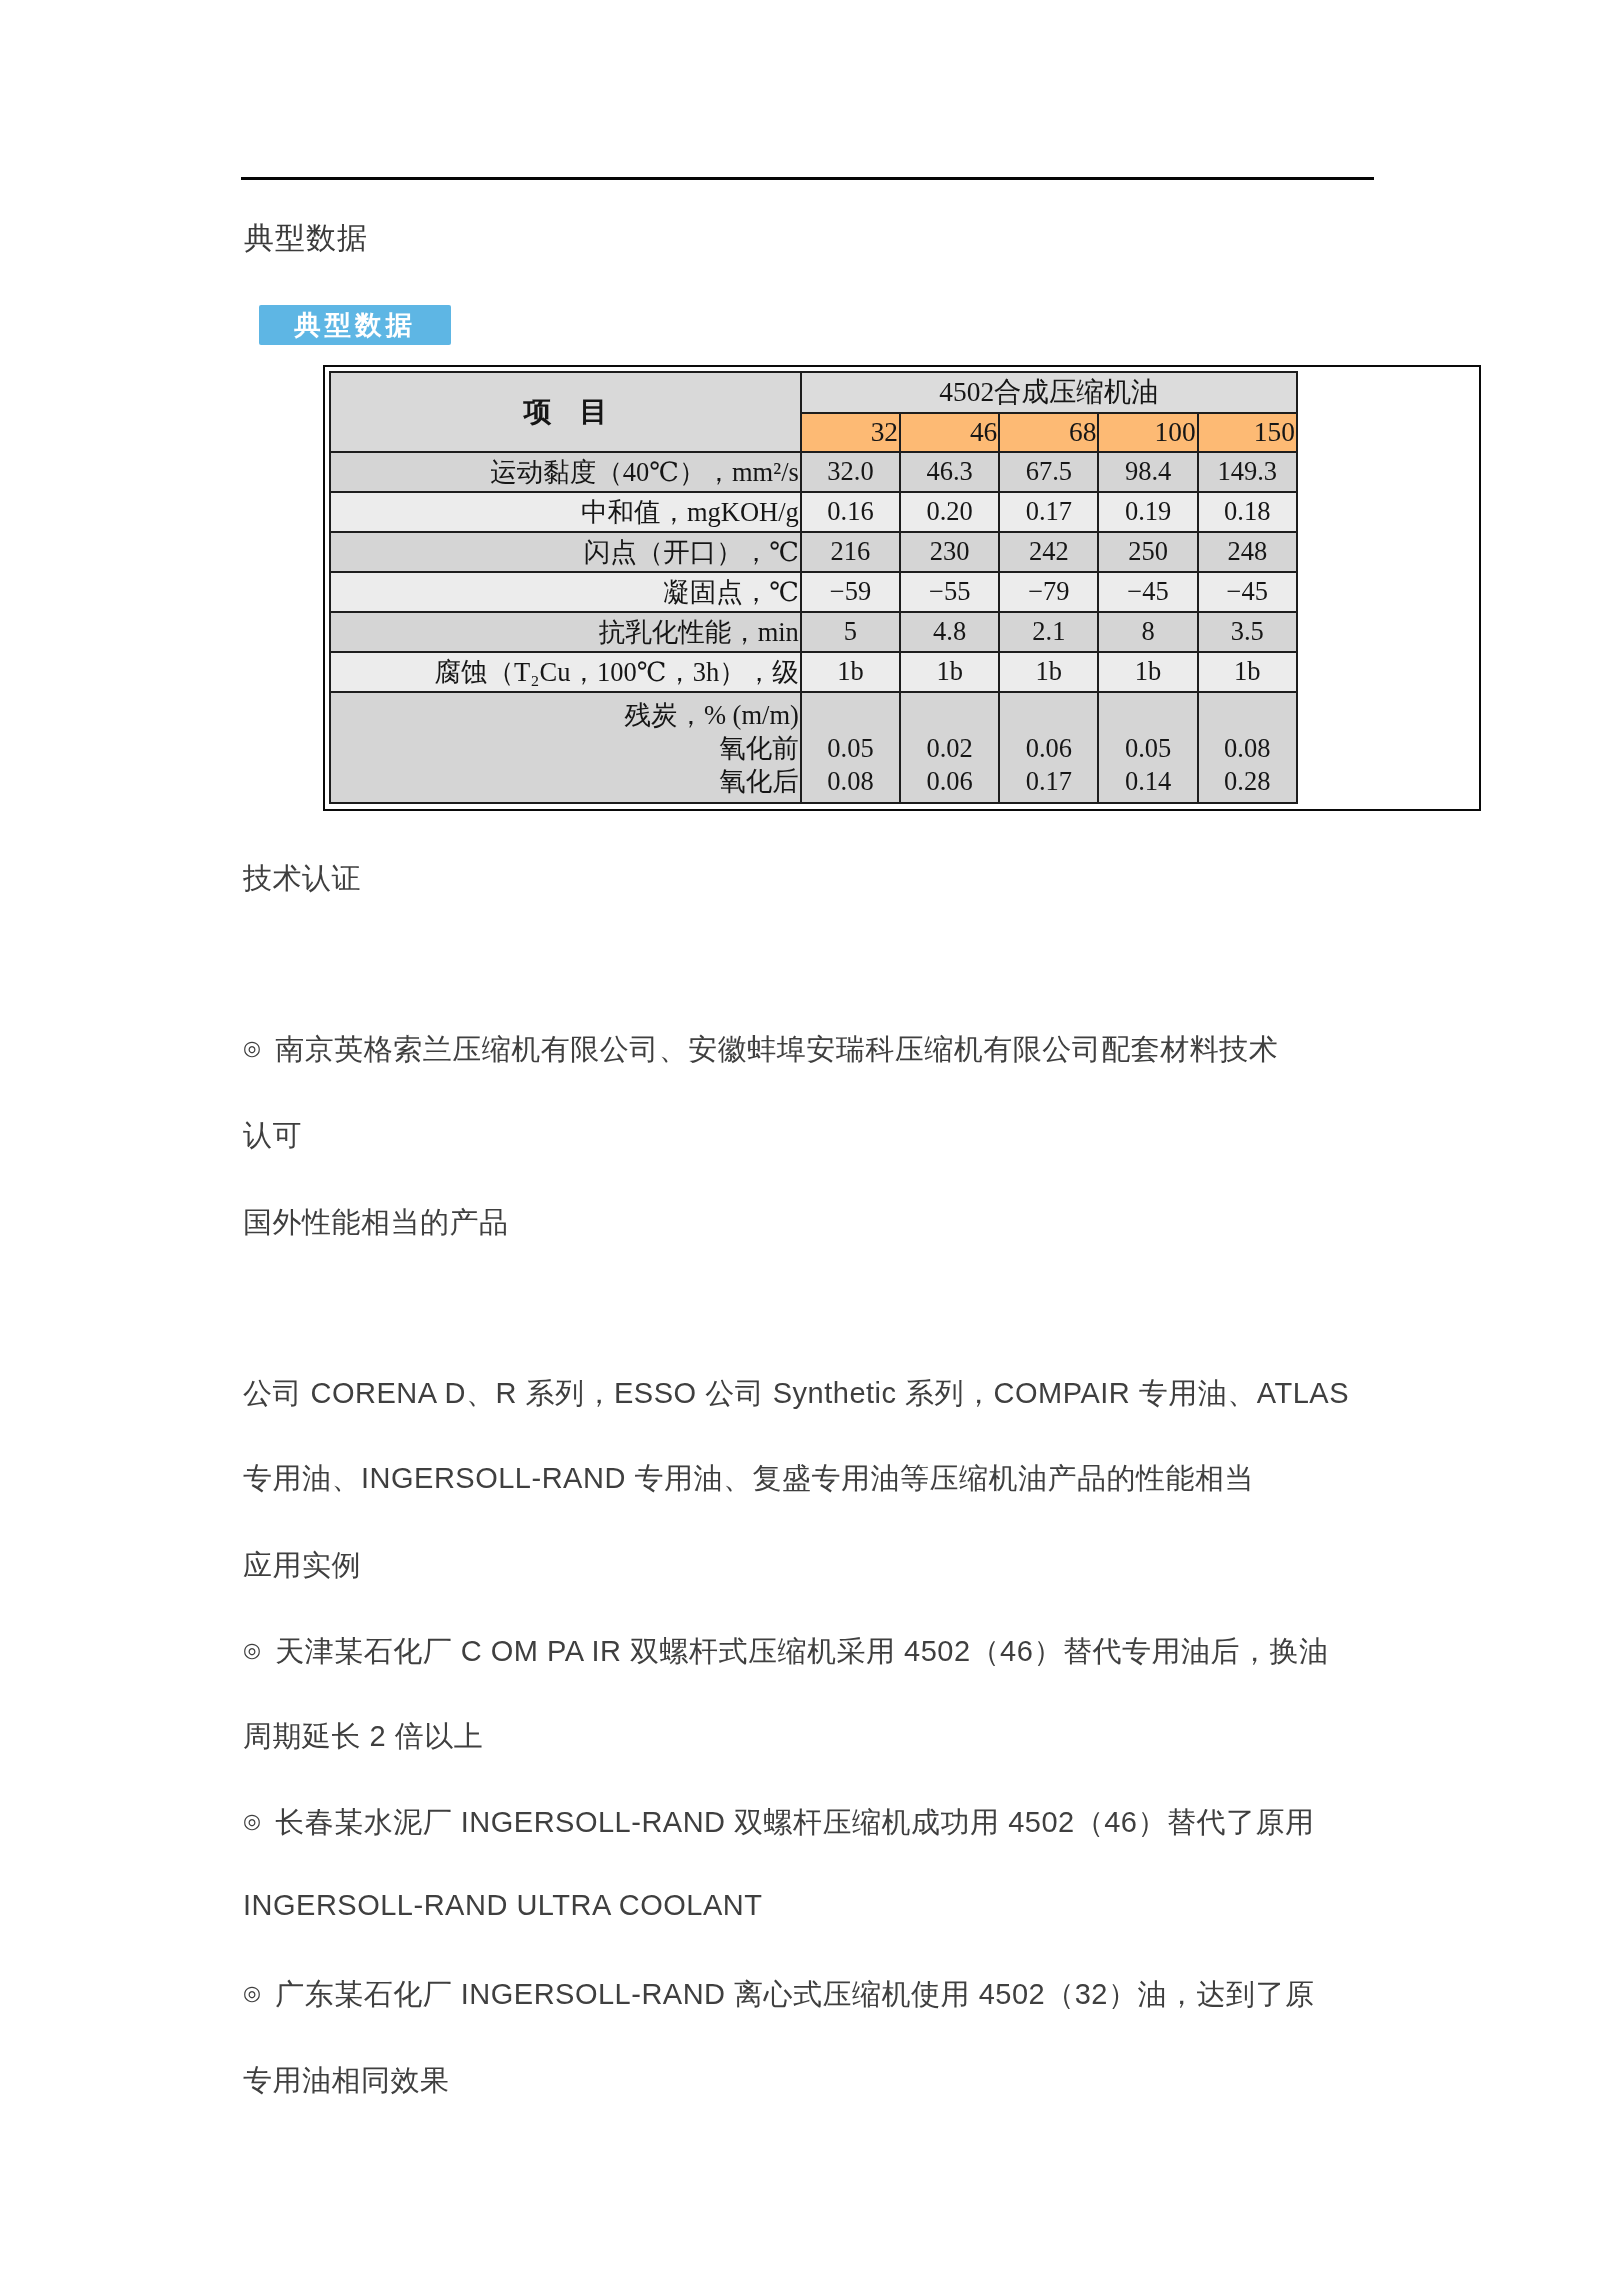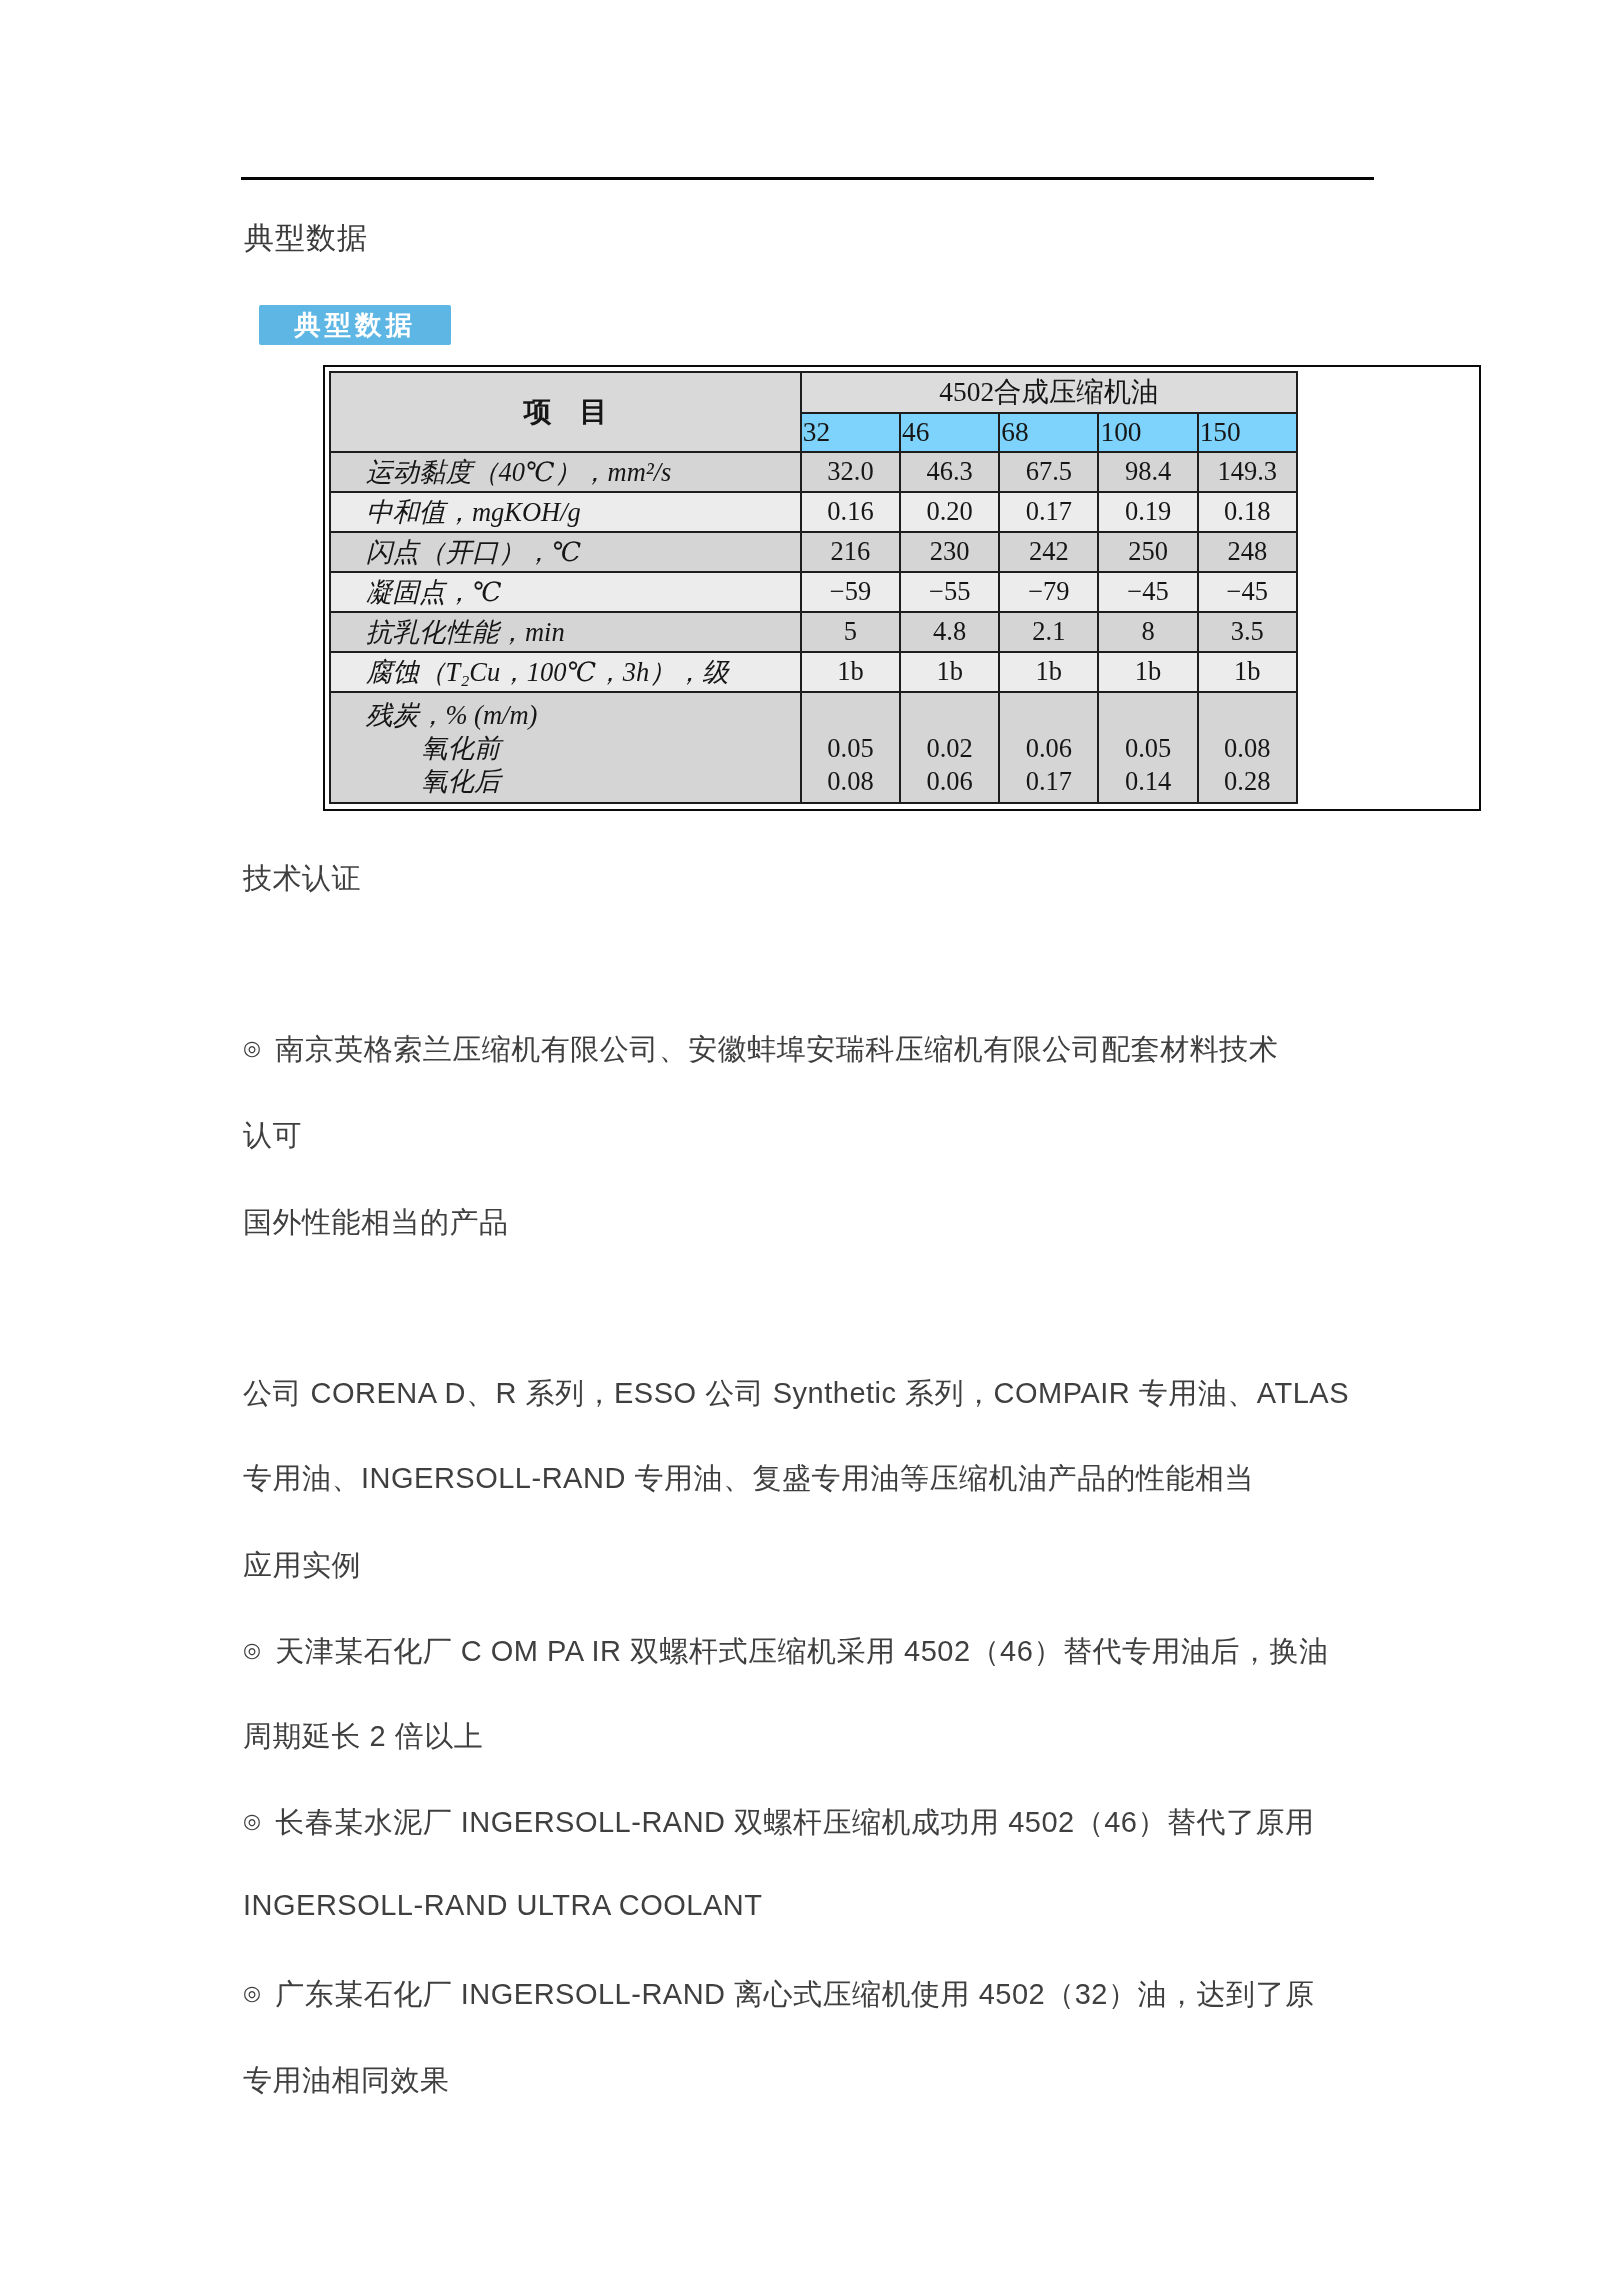--- a/index.html
+++ b/index.html
@@ -18,24 +18,24 @@
   .table-frame{position:absolute;left:323px;top:365px;width:1158px;box-sizing:border-box;
                border:2.9px solid #0a0a0a;background:#ffffff;padding:3.9px 3.9px 4.9px 3.9px;}
   table.spec{border-collapse:collapse;table-layout:fixed;width:969px;
              font-family:"Liberation Serif","DejaVu Serif",serif;color:#161616;}
   table.spec th,table.spec td{border-style:solid;border-color:#1d1d1d;
              border-width:2.9px 2px;overflow:hidden;}
   .c-item{width:470px;}
   .c-val{width:99px;}
   th.item-h{background:#d9d9d9;font-size:28px;font-weight:bold;text-align:center;}
   th.group-h{background:#dcdcdc;font-size:27.4px;font-weight:normal;height:37px;text-align:center;}
-  tr.grades th{background:#7dd3fc;font-weight:normal;font-size:27.4px;height:35px;text-align:left;}
+  tr.grades th{background:#fdba74;font-weight:normal;font-size:27.4px;height:35px;text-align:right;}
   tr.r-dark td{background:#d5d5d5;}
   tr.r-light td{background:#ececec;}
-  td.lbl{font-size:26.5px;text-align:left;padding-left:35px;height:36px;font-style:italic;}
+  td.lbl{font-size:26.5px;text-align:right;padding-left:35px;height:36px;}
   td.val{font-size:26.5px;text-align:center;height:36px;}
   tr.residue td{vertical-align:bottom;padding-bottom:3.9px;}
   tr.residue td.lbl{padding-top:5.9px;vertical-align:top;margin-top:36px;}
   .lbl-line{line-height:33px;}
   .lbl-line.ind{padding-left:55px;}
   .val-line{line-height:33px;text-align:center;}
 
   .tline{position:absolute;left:243px;font-size:29px;color:#3f3f3f;white-space:nowrap;
          letter-spacing:0.5px;}
   .bullet{font-size:20.6px;margin-right:13.7px;position:relative;top:-3.9px;color:#3f3f3f;}

